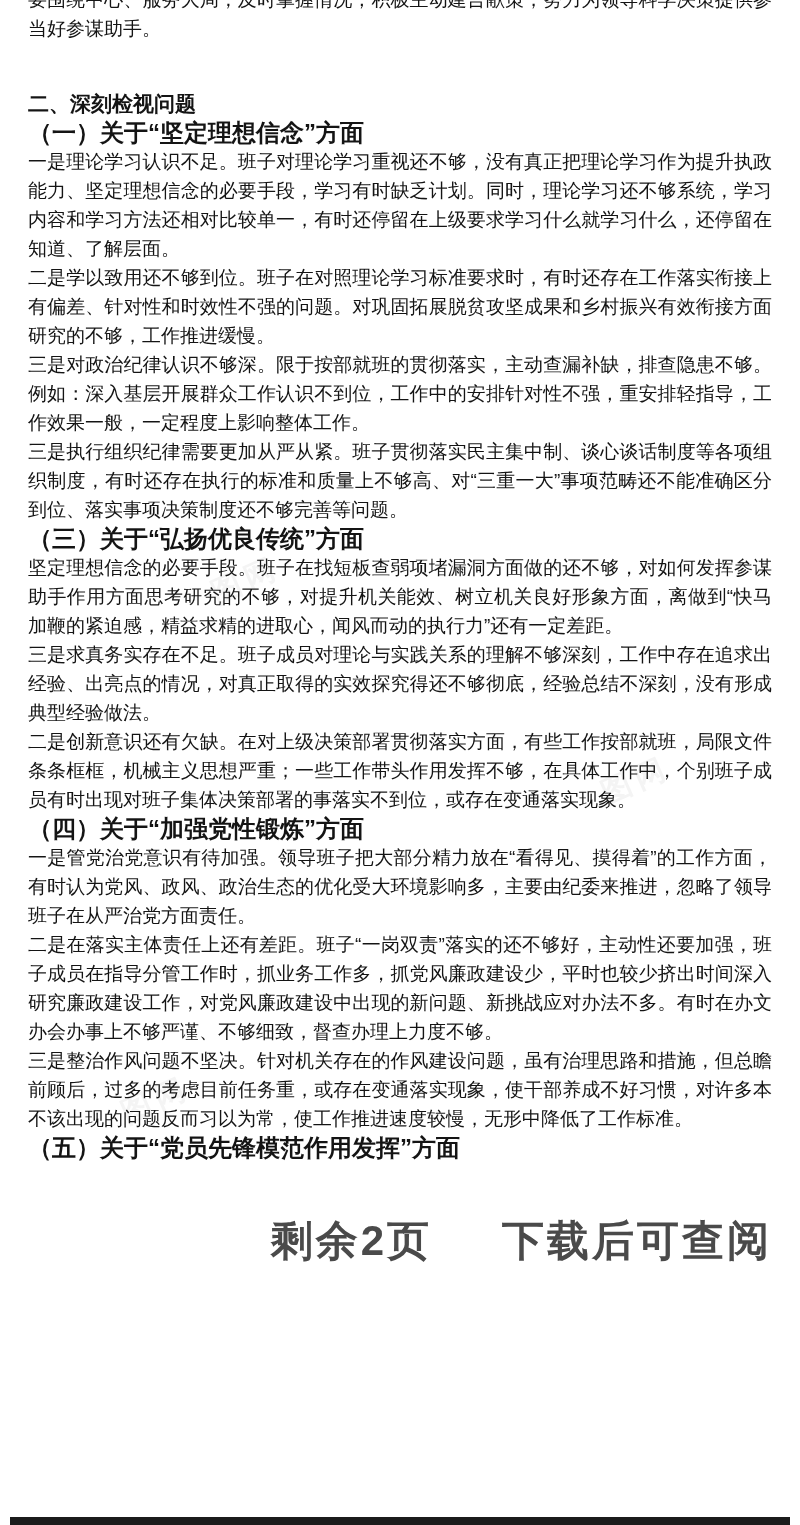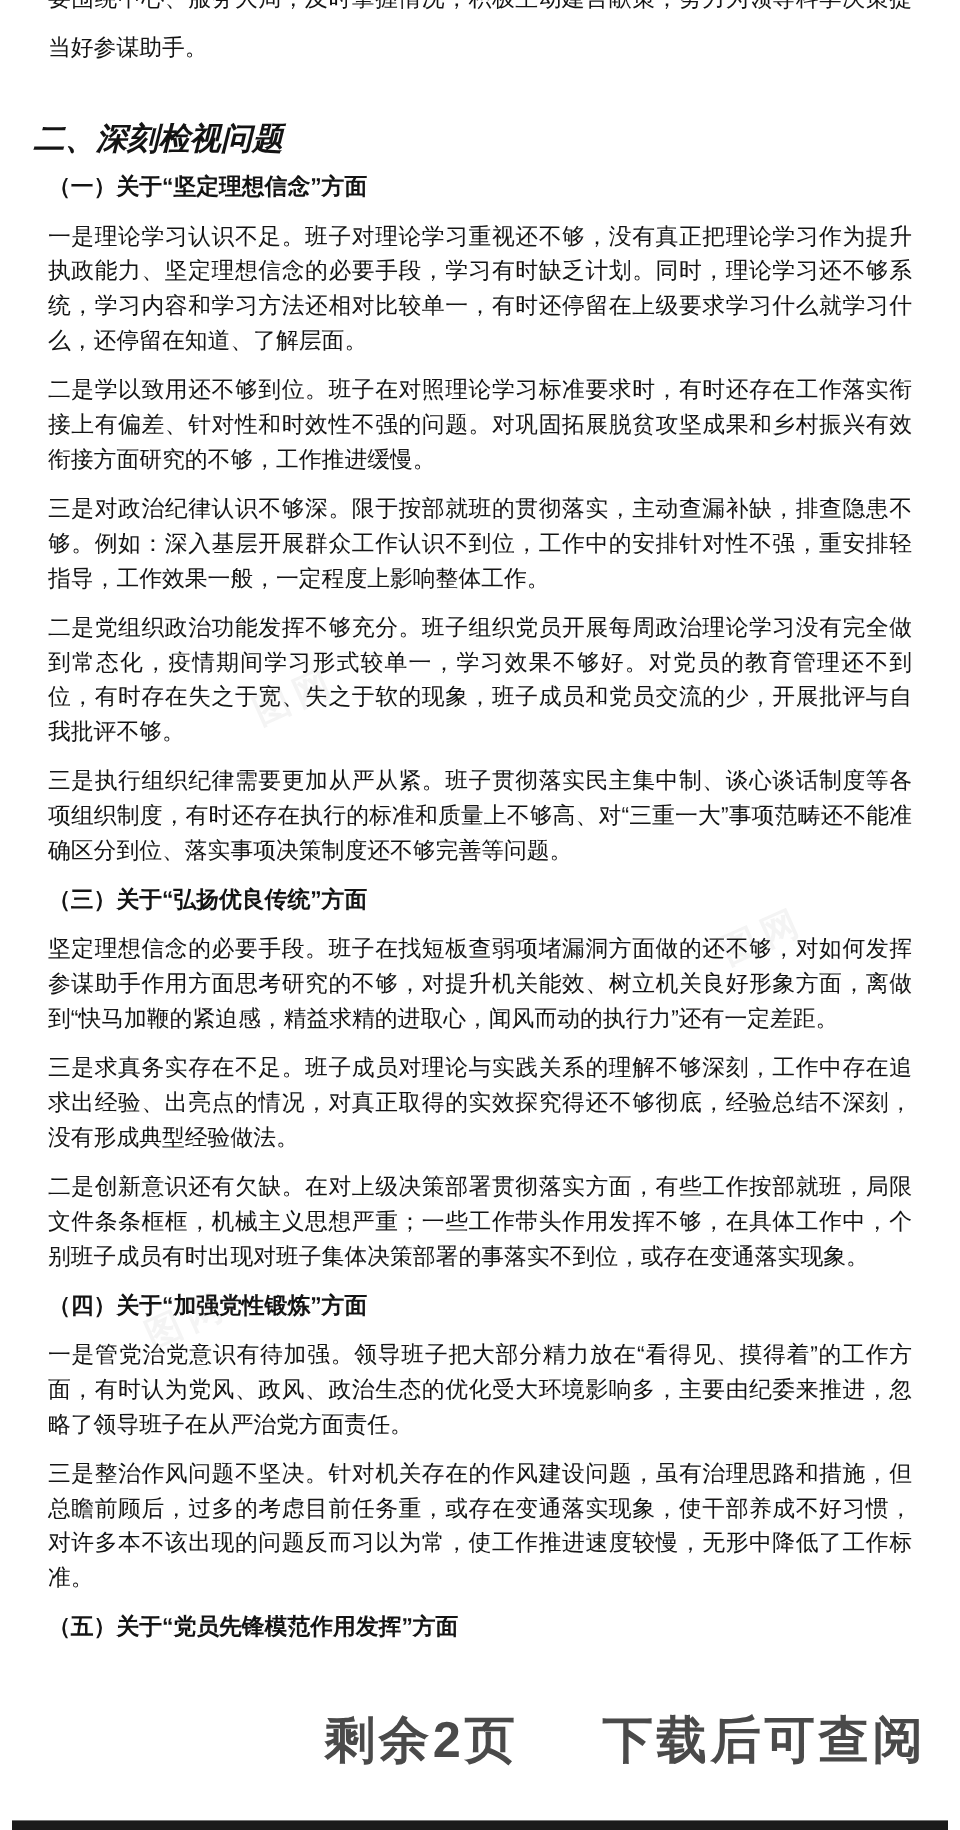--- a/index.html
+++ b/index.html
@@ -1,23 +1,23 @@
 <!DOCTYPE html>
 <html><head>
 <meta charset="utf-8">
 <style>
   html,body{margin:0;padding:0;background:#ffffff;}
   body{font-family:"Liberation Sans","DejaVu Sans",sans-serif;color:#111111;}
   .page{position:relative;width:800px;height:1525px;margin:0 auto;background:#ffffff;overflow:hidden;}
   .doc{padding:0 28px;font-size:19px;line-height:29px;text-align:justify;color:#141414;}
   .clip-top{height:14px;overflow:hidden;position:relative;}
   .clip-top .inner{margin-top:-15px;}
-  .para{margin:12px;}
-  .doc-title{font-weight:bold;margin:46px 0 0 0;font-size:26px;line-height:29px;font-style:italic;}
-  .sec-heading{font-weight:bold;margin:12px;font-size:19px;line-height:29px;}
+  .para{margin:0;}
+  .doc-title{font-weight:bold;margin:46px 0 0 0;font-size:21px;line-height:29px;}
+  .sec-heading{font-weight:bold;margin:0;font-size:24px;line-height:29px;}
   .watermark{position:absolute;color:rgba(60,60,60,0.06);font-size:30px;font-weight:bold;transform:rotate(-24deg);pointer-events:none;white-space:nowrap;letter-spacing:6px;}
   .wm1{left:210px;top:560px;}
   .wm2{left:600px;top:760px;}
   .wm3{left:120px;top:1080px;}
   .footer-banner{margin-top:64px;text-align:right;font-size:42px;font-weight:bold;color:#4a4a4a;letter-spacing:3px;cursor:pointer;}
   .footer-banner .gap{display:inline-block;width:70px;}
   .bottom-bar{position:absolute;left:10px;right:10px;bottom:0;height:8px;background:#1b1b1b;}
 </style>
 </head>
 <body>
@@ -35,30 +35,30 @@
     </div>
     <p class="para">当好参谋助手。</p>
 
     <h2 class="doc-title">二、深刻检视问题</h2>
 
     <h3 class="sec-heading">（一）关于“坚定理想信念”方面</h3>
     <p class="para">一是理论学习认识不足。班子对理论学习重视还不够，没有真正把理论学习作为提升执政能力、坚定理想信念的必要手段，学习有时缺乏计划。同时，理论学习还不够系统，学习内容和学习方法还相对比较单一，有时还停留在上级要求学习什么就学习什么，还停留在知道、了解层面。</p>
     <p class="para">二是学以致用还不够到位。班子在对照理论学习标准要求时，有时还存在工作落实衔接上有偏差、针对性和时效性不强的问题。对巩固拓展脱贫攻坚成果和乡村振兴有效衔接方面研究的不够，工作推进缓慢。</p>
     <p class="para">三是对政治纪律认识不够深。限于按部就班的贯彻落实，主动查漏补缺，排查隐患不够。例如：深入基层开展群众工作认识不到位，工作中的安排针对性不强，重安排轻指导，工作效果一般，一定程度上影响整体工作。</p>
 
-    <p class="para">二是党组织政治功能发挥不够充分。班子组织党员开展每周政治理论学习没有完全做到常态化，疫情期间学习形式较单一，学习效果不够好。对党员的教育管理还不到位，有时存在失之于宽、失之于软的现象，班子成员和党员交流的少，开展批评与自我批评不够。</p>
     <p class="para">三是执行组织纪律需要更加从严从紧。班子贯彻落实民主集中制、谈心谈话制度等各项组织制度，有时还存在执行的标准和质量上不够高、对“三重一大”事项范畴还不能准确区分到位、落实事项决策制度还不够完善等问题。</p>
 
     <h3 class="sec-heading">（三）关于“弘扬优良传统”方面</h3>
     <p class="para">坚定理想信念的必要手段。班子在找短板查弱项堵漏洞方面做的还不够，对如何发挥参谋助手作用方面思考研究的不够，对提升机关能效、树立机关良好形象方面，离做到“快马加鞭的紧迫感，精益求精的进取心，闻风而动的执行力”还有一定差距。</p>
     <p class="para">三是求真务实存在不足。班子成员对理论与实践关系的理解不够深刻，工作中存在追求出经验、出亮点的情况，对真正取得的实效探究得还不够彻底，经验总结不深刻，没有形成典型经验做法。</p>
     <p class="para">二是创新意识还有欠缺。在对上级决策部署贯彻落实方面，有些工作按部就班，局限文件条条框框，机械主义思想严重；一些工作带头作用发挥不够，在具体工作中，个别班子成员有时出现对班子集体决策部署的事落实不到位，或存在变通落实现象。</p>
 
     <h3 class="sec-heading">（四）关于“加强党性锻炼”方面</h3>
     <p class="para">一是管党治党意识有待加强。领导班子把大部分精力放在“看得见、摸得着”的工作方面，有时认为党风、政风、政治生态的优化受大环境影响多，主要由纪委来推进，忽略了领导班子在从严治党方面责任。</p>
+    <p class="para">二是在落实主体责任上还有差距。班子“一岗双责”落实的还不够好，主动性还要加强，班子成员在指导分管工作时，抓业务工作多，抓党风廉政建设少，平时也较少挤出时间深入研究廉政建设工作，对党风廉政建设中出现的新问题、新挑战应对办法不多。有时在办文办会办事上不够严谨、不够细致，督查办理上力度不够。</p>
     <p class="para">三是整治作风问题不坚决。针对机关存在的作风建设问题，虽有治理思路和措施，但总瞻前顾后，过多的考虑目前任务重，或存在变通落实现象，使干部养成不好习惯，对许多本不该出现的问题反而习以为常，使工作推进速度较慢，无形中降低了工作标准。</p>
 
     <h3 class="sec-heading">（五）关于“党员先锋模范作用发挥”方面</h3>
 
     <div class="footer-banner">
       <span>剩余2页</span><span class="gap"></span><span>下载后可查阅</span>
     </div>
 
   </div>
 

